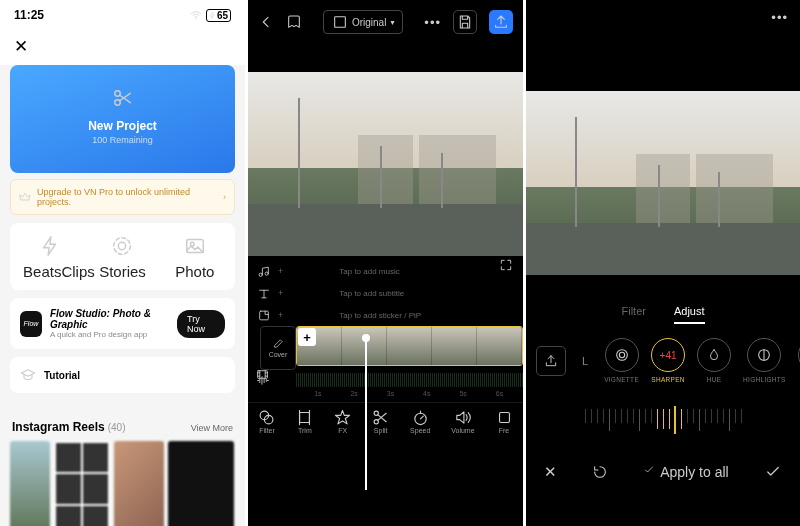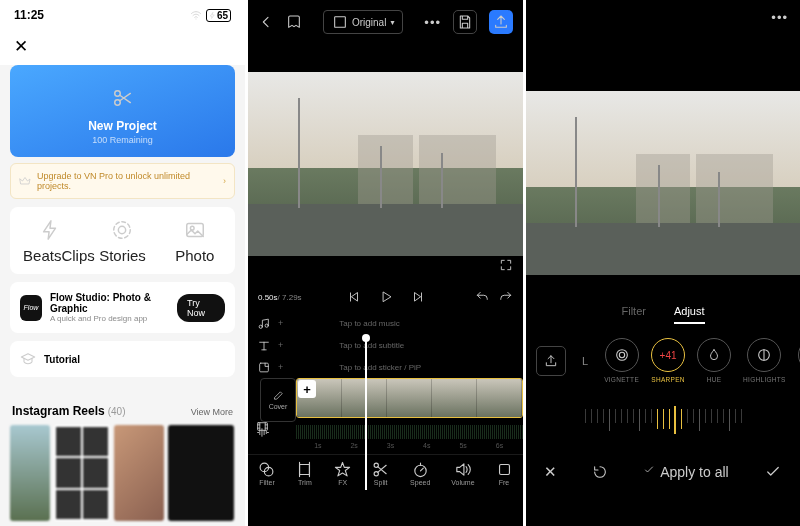--- a/index.html
+++ b/index.html
@@ -8,34 +8,34 @@
   .s1 { width: 245px; background: #f5f5f5; }
   .s2 { width: 275px; background: #000; margin-left: 3px; }
   .s3 { width: 274px; background: #000; margin-left: 3px; }
 
   
   .status-bar { height: 30px; display:flex; justify-content:space-between; align-items:center; padding:0 14px; font-size:12px; font-weight:600; background:#fff; }
   .status-right { display:flex; align-items:center; gap:3px; }
   .close-row { padding: 6px 14px 8px; background:#fff; }
   .close-x { font-size:17px; font-weight:300; }
   .s1-body { padding: 0 10px; background:#f5f5f5; }
-  .card-new { background: linear-gradient(160deg,#4aa8ff,#2a78ea); border-radius:8px; padding:22px 0 12px; text-align:center; color:#fff; }
+  .card-new { background: linear-gradient(160deg,#4aa8ff,#2a78ea); border-radius:8px; padding:22px 0 28px; text-align:center; color:#fff; }
   .card-new .scissors { width:22px; height:22px; margin:0 auto 6px; }
   .card-new .ttl { font-size:12px; font-weight:600; }
   .card-new .sub { font-size:9px; opacity:.7; margin-top:2px; }
   .banner { background:#fff9ec; border:1px solid #f3e5c4; border-radius:6px; padding:7px 8px; margin-top:6px; display:flex; align-items:center; gap:6px; font-size:9px; color:#c08a2a; position:relative; }
   .banner .chev { position:absolute; right:8px; color:#d4a847; }
   .crown { width:12px; height:12px; }
   .tools-card { background:#fff; border-radius:8px; margin-top:8px; padding:12px 4px 10px; display:flex; justify-content:space-around; }
   .tool { text-align:center; width:25%; }
   .tool svg, .tool .ico { width:22px; height:22px; margin:0 auto 6px; display:block; }
   .tool .lbl { font-size:15px; color:#222; }
   .flow-card { background:#fff; border-radius:8px; margin-top:8px; padding:10px; display:flex; align-items:center; gap:8px; }
   .flow-ico { width:26px; height:26px; background:#111; border-radius:6px; color:#fff; font-size:7px; display:flex; align-items:center; justify-content:center; font-style:italic; }
-  .flow-txt .t1 { font-size:10px; font-weight:600; }
+  .flow-txt .t1 { font-size:10px; font-weight:600;font-style:italic; }
   .flow-txt .t2 { font-size:8px; color:#8a8a8a; }
   .try-btn { margin-left:auto; background:#111; color:#fff; border-radius:12px; padding:4px 10px; font-size:9px; }
   .tut-card { background:#fff; border-radius:8px; margin-top:8px; padding:10px; display:flex; align-items:center; gap:8px; font-size:10px; font-weight:600; }
   .section-hdr { display:flex; justify-content:space-between; align-items:baseline; margin:24px 2px 6px; }
   .section-hdr .h { font-size:12px; font-weight:700; }
   .section-hdr .cnt { font-size:10px; color:#999; margin-left:3px; font-weight:400;}
   .section-hdr .more { font-size:9px; color:#666; }
   .reels { display:flex; gap:4px; height:96px; overflow:hidden; filter: blur(1.2px); }
   .reel { flex:0 0 auto; border-radius:3px; }
   .r1{width:40px;background:linear-gradient(#a8c8d0,#5a7050);}
@@ -250,40 +250,20 @@
     <div class="bldg" style="left:40%;width:20%"></div>
       <div class="bldg" style="left:62%;width:28%"></div>
     <div class="pole" style="left:18%;height:60%"></div>
       <div class="pole" style="left:48%;height:34%"></div>
       <div class="pole" style="left:70%;height:30%"></div>
   </div>
   <svg class="expand-ic" viewBox="0 0 24 24" style="position:absolute;right:10px;top:258px">
       <path d="M4 9V4h5M20 9V4h-5M4 15v5h5M20 15v5h-5"></path>
     </svg>
 
-  <div class="transport">
-    <div class="timecode"><span class="tc-cur">0.50s</span>/ <span>7.29s</span></div>
-    <svg viewBox="0 0 24 24">
-        <path d="M18 5v14l-10-7zM6 5v14"></path>
-      </svg>
-    <svg viewBox="0 0 24 24" fill="#fff" stroke="#fff">
-        <path d="M7 4v16l13-8z"></path>
-      </svg>
-    <svg viewBox="0 0 24 24">
-        <path d="M6 5v14l10-7zM18 5v14"></path>
-      </svg>
-    <div class="tr-r">
-      <svg viewBox="0 0 24 24">
-          <path d="M9 14L4 9l5-5M4 9h11a6 6 0 016 6v1"></path>
-        </svg>
-      <svg viewBox="0 0 24 24" stroke="#555">
-          <path d="M15 14l5-5-5-5M20 9H9a6 6 0 00-6 6v1"></path>
-        </svg>
-    </div>
-  </div>
 
   <div class="playhead"></div>
 
   <div class="tracks">
     <div class="track-row">
       <svg class="ti" width="13" height="13" viewBox="0 0 24 24">
           <path d="M9 18V6l11-2v12M9 18a3 3 0 11-6 0 3 3 0 016 0zm11-2a3 3 0 11-6 0 3 3 0 016 0z"></path>
         </svg>
       <span style="color:#666;font-size:9px">+</span>
       <span class="track-hint">Tap to add music</span>

